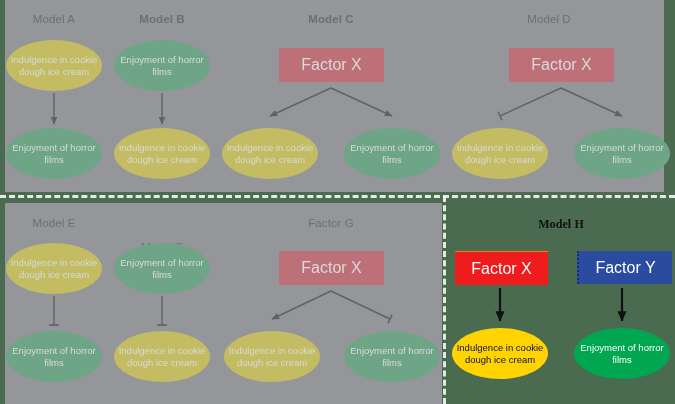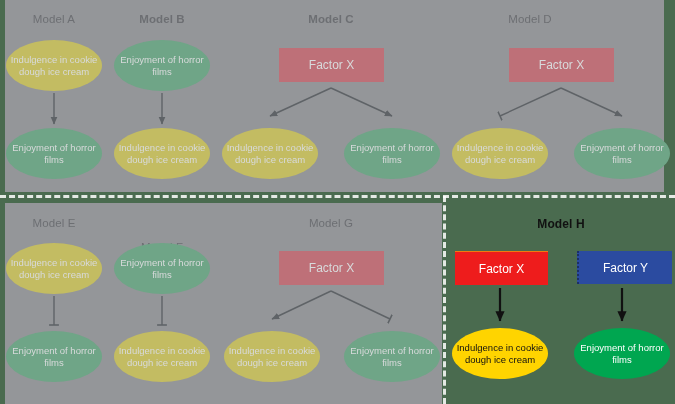--- a/index.html
+++ b/index.html
@@ -28,34 +28,34 @@
   .dash-v{
     position:absolute;width:0;border-left:3px dashed #ffffff;opacity:.85;
   }
 
   
   .panel-title{
     position:absolute;text-align:center;
     font-size:11.5px;color:#6d6f73;letter-spacing:.1px;
     white-space:nowrap;
   }
-  .panel-title.hot{color:#111;font-weight:bold;font-size:12px;}
+  .panel-title.hot{color:#111;font-weight:bold;font-size:12px;font-family:Liberation Serif, serif;}
 
   
   .ellipse{
     position:absolute;border-radius:50%;
     display:flex;align-items:center;justify-content:flex-start;
     text-align:center;line-height:11.5px;
     font-size:9.5px;
   }
   .ellipse span{display:block;padding:0 4px;}
   .box{
     position:absolute;
     display:flex;align-items:center;justify-content:center;
-    text-align:center;font-size:12px;
+    text-align:center;font-size:16px;
   }
 
   
   .e-yellow-dim{background:#c3bc62;color:#d8dadb;}
   .e-green-dim{background:#6fa587;color:#d8dadb;}
   .b-red-dim{background:#be7078;color:#d8dadb;}
 
   
   .e-yellow-hot{background:#ffd400;color:#111111;}
   .e-green-hot{background:#00a650;color:#ffffff;}
@@ -127,25 +127,25 @@
 
     <g>
       <line x1="500" y1="288" x2="500" y2="321" stroke="#111111" stroke-width="2.2" marker-end="url(#arr-hot)"></line>
       <line x1="622" y1="288" x2="622" y2="321" stroke="#111111" stroke-width="2.2" marker-end="url(#arr-hot)"></line>
     </g>
   </svg>
 
   <div class="panel-title" style="left:14px;top:13px;width:80px;">Model A</div>
   <div class="panel-title" style="left:122px;top:13px;width:80px;font-weight:bold;">Model B</div>
   <div class="panel-title" style="left:291px;top:13px;width:80px;font-weight:bold;">Model C</div>
-  <div class="panel-title" style="left:490px;top:13px;width:80px;">Model D</div>
+  <div class="panel-title" style="left:509px;top:13px;width:80px;">Model D</div>
 
   <div class="panel-title" style="left:14px;top:217px;width:80px;">Model E</div>
   <div class="panel-title" style="left:122px;top:217px;width:80px;margin-top:24px;">Model F</div>
-  <div class="panel-title" style="left:291px;top:217px;width:80px;">Model G</div>
+  <div class="panel-title" style="left:291px;top:217px;width:80px;">Factor G</div>
   <div class="panel-title hot" style="left:521px;top:217px;width:80px;">Model H</div>
 
   <div class="ellipse e-yellow-dim" style="left:6px;top:40px;width:96px;height:51px;">
     <span>Indulgence in cookie dough ice cream</span>
   </div>
   <div class="ellipse e-green-dim" style="left:6px;top:128px;width:96px;height:51px;">
     <span>Enjoyment of horror films</span>
   </div>
 
   <div class="ellipse e-green-dim" style="left:114px;top:40px;width:96px;height:51px;">

